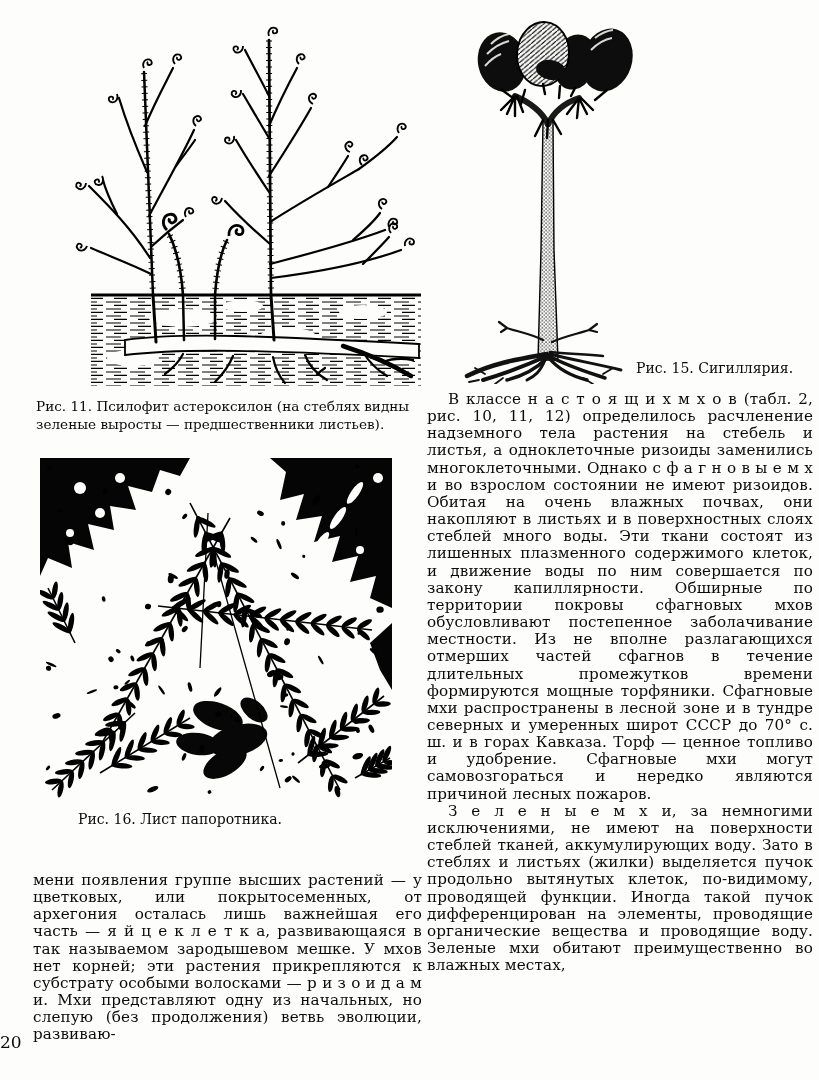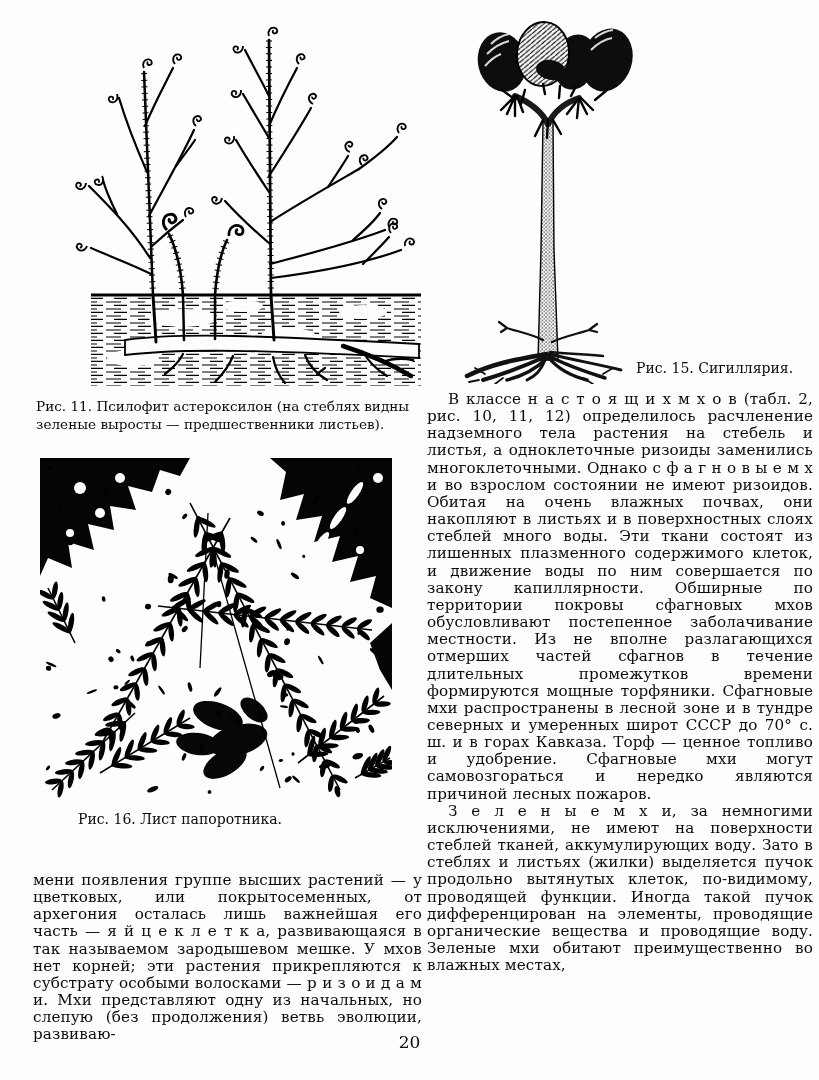--- a/index.html
+++ b/index.html
@@ -11,21 +11,21 @@
   .abs{position:absolute;}
   .caption{font-size:13.6px;line-height:18px;color:#0b0b0b;}
   .bodycol{font-size:15.2px;line-height:17.15px;text-align:justify;letter-spacing:.12px;}
   .bodycol p{margin:0;text-indent:21px;}
   .bodycol p.noindent{text-indent:0;}
   #fig14-caption{left:36px;top:397px;width:392px;}
   #fig15-caption{left:636px;top:359px;width:180px;font-size:14px;white-space:nowrap;}
   #fig16-caption{left:36px;top:810px;width:320px;font-size:14px;margin-left:42px;}
   #right-col{left:427px;top:391px;width:386px;height:622px;}
   #left-col{left:33px;top:852px;width:389px;height:158px;margin-top:20px;}
-  #page-number{left:0;top:1032px;width:819px;text-align:center;font-size:17px;}
+  #page-number{left:0;top:1032px;width:819px;text-align:left;font-size:17px;}
   #fig14-art{left:33px;top:6px;width:392px;height:386px;}
   #fig15-art{left:455px;top:10px;width:356px;height:374px;}
   #fig16-art{left:40px;top:458px;width:352px;height:344px;}
   svg{display:block;}
 </style>
 </head>
 <body>
 
 <div class="abs" id="fig14-art">
 <svg width="392" height="386" viewBox="0 0 392 386">

